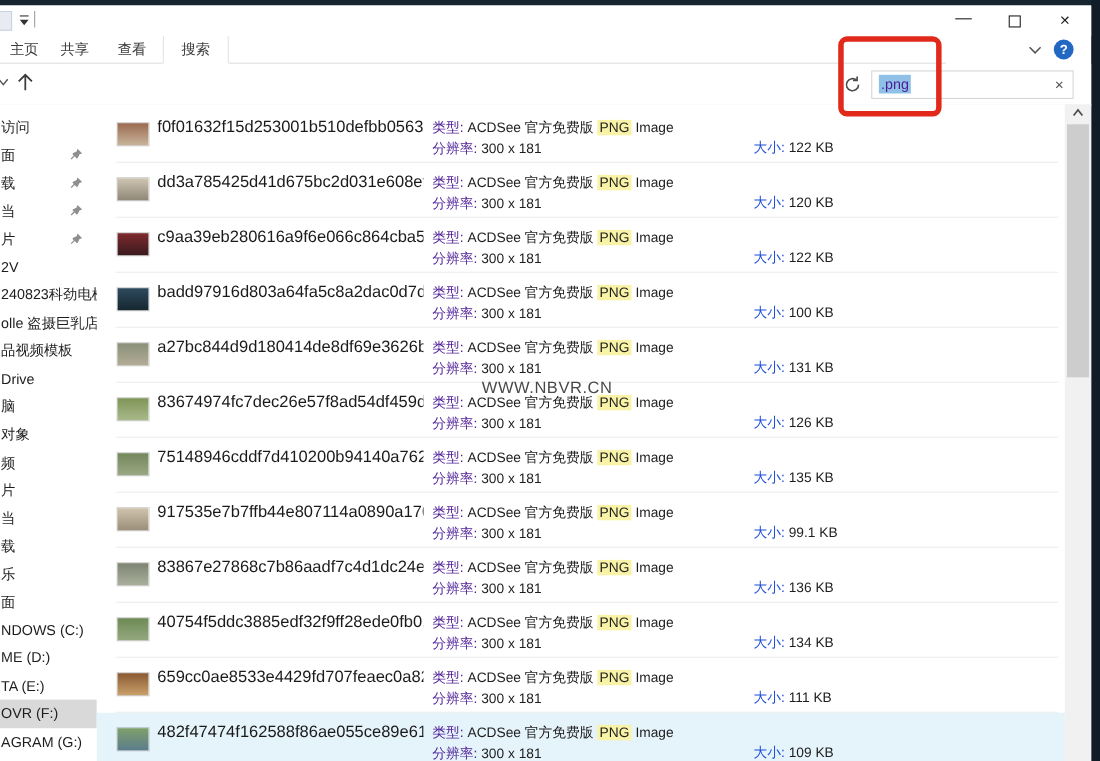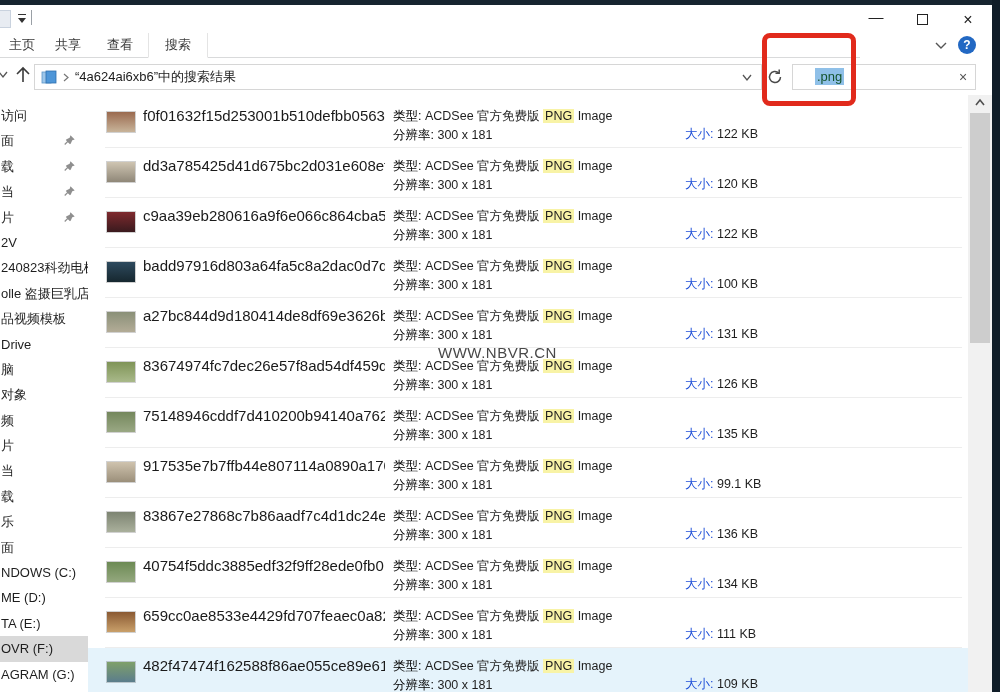--- a/index.html
+++ b/index.html
@@ -44,21 +44,21 @@
   .addr-row{left:0;top:58px;width:992px;height:37px;background:#fff;border-bottom:1px solid #f0f0f0;}
   .nav-chev{left:-3px;top:12px;width:12px;height:10px;}
   .up-arrow{left:13px;top:6px;width:20px;height:22px;}
   .addr-box{left:34px;top:6px;width:728px;height:26px;border:1px solid #d6d6d6;box-sizing:border-box;background:#fff;}
   .addr-ficon{left:6px;top:5px;width:16px;height:14px;}
   .addr-sep{left:27px;top:8px;width:8px;height:9px;}
   .addr-text{left:40px;top:0;height:24px;line-height:24px;font-size:13px;color:#1c1c1c;white-space:nowrap;}
   .addr-drop{left:706px;top:8px;width:12px;height:9px;}
   .refresh-btn{left:766px;top:10px;width:18px;height:18px;}
   .search-box{left:792px;top:6px;width:184px;height:26px;border:1px solid #d6d6d6;box-sizing:border-box;background:#fff;}
-  .search-text{left:22px;top:3px;height:18px;line-height:18px;font-size:13px;color:#14532d;}
+  .search-text{left:6px;top:3px;height:18px;line-height:18px;font-size:13px;color:#4c1d95;}
   .search-text .sel{background:#8fc0e8;padding:1px 2px;}
   .search-clear{left:160px;top:2px;width:20px;height:20px;font-size:14px;color:#555;text-align:center;line-height:20px;}
 
   
   .red-rect{left:762px;top:33px;width:94px;height:73px;border:5px solid #e12a1c;border-radius:8px;
     box-sizing:border-box;pointer-events:none;z-index:50;}
 
   
   .sidebar{left:0;top:95px;width:88px;height:597px;background:#fff;}
   .side-item{position:relative;height:25.4px;line-height:25.4px;font-size:13px;color:#1e1e1e;
@@ -69,21 +69,21 @@
 
   
   .filelist{left:88px;top:95px;width:880px;height:597px;background:#fff;padding-top:3px;box-sizing:border-box;}
   .file-row{position:relative;height:50px;}
   .file-row::after{content:"";position:absolute;left:17px;right:6px;bottom:0;height:1px;background:#ededed;}
   .file-row.highlighted{background:#e5f3fb;}
   .thumb{position:absolute;left:19px;top:14px;width:28px;height:20px;box-shadow:0 0 0 1px rgba(0,0,0,.18);}
   .fname{position:absolute;left:55px;top:9px;width:242px;font-size:15px;color:#1a1a1a;
     white-space:nowrap;overflow:hidden;}
   .meta{position:absolute;left:305px;top:9px;font-size:12.5px;line-height:19px;white-space:nowrap;}
-  .meta .lbl{color:#000000;}
+  .meta .lbl{color:#4c1d95;}
   .meta .val{color:#1e1e1e;}
   .meta .hl{background:#f8f3a6;color:#1e1e1e;padding:0 2px;}
   .size{position:absolute;left:597px;top:28px;font-size:12.5px;white-space:nowrap;}
   .size .lbl{color:#1d4ed8;}
   .size .val{color:#1e1e1e;}
 
   
   .scrollbar{left:968px;top:95px;width:24px;height:597px;background:#f1f1f1;}
   .sb-up{left:0;top:0;width:24px;height:17px;text-align:center;}
   .sb-thumb{left:2px;top:18px;width:20px;height:230px;background:#cdcdcd;}
@@ -125,39 +125,20 @@
 <div class="abs addr-row">
   <div class="abs nav-chev">
     <svg width="12" height="10" viewBox="0 0 12 10">
         <polyline points="2,2 6,7 10,2" fill="none" stroke="#555" stroke-width="1.3"></polyline>
       </svg>
   </div>
   <div class="abs up-arrow">
     <svg width="20" height="22" viewBox="0 0 20 22">
         <path d="M10 4 L10 18 M4 10 L10 4 L16 10" fill="none" stroke="#3b3b3b" stroke-width="1.6"></path>
       </svg>
-  </div>
-  <div class="abs addr-box">
-    <div class="abs addr-ficon">
-      <svg width="16" height="14" viewBox="0 0 16 14">
-        <rect x="1" y="2" width="9" height="11" fill="#9dc6ea" stroke="#5d96c8" stroke-width="0.8"></rect>
-        <rect x="5" y="1" width="10" height="12" fill="#4e96d8" stroke="#2f6fae" stroke-width="0.8"></rect>
-      </svg>
-    </div>
-    <div class="abs addr-sep">
-      <svg width="8" height="9" viewBox="0 0 8 9">
-          <polyline points="2,1 6,4.5 2,8" fill="none" stroke="#777" stroke-width="1.2"></polyline>
-        </svg>
-    </div>
-    <div class="abs addr-text">“4a624ai6xb6”中的搜索结果</div>
-    <div class="abs addr-drop">
-      <svg width="12" height="9" viewBox="0 0 12 9">
-          <polyline points="2,2 6,7 10,2" fill="none" stroke="#555" stroke-width="1.3"></polyline>
-        </svg>
-    </div>
   </div>
   <div class="abs refresh-btn">
     <svg width="18" height="18" viewBox="0 0 18 18">
       <path d="M14.5 9 a5.5 5.5 0 1 1 -1.8 -4.1" fill="none" stroke="#4a4a4a" stroke-width="1.5"></path>
       <path d="M13.2 1.5 L13.2 5.2 L9.5 5.2" fill="none" stroke="#4a4a4a" stroke-width="1.5"></path>
     </svg>
   </div>
   <div class="abs search-box">
     <div class="abs search-text"><span class="sel">.png</span></div>
     <div class="abs search-clear">×</div>

